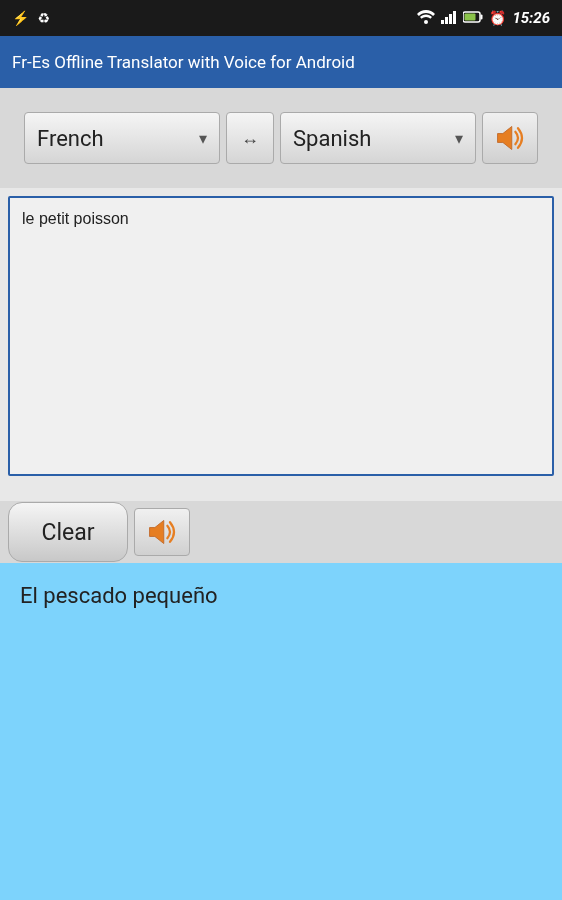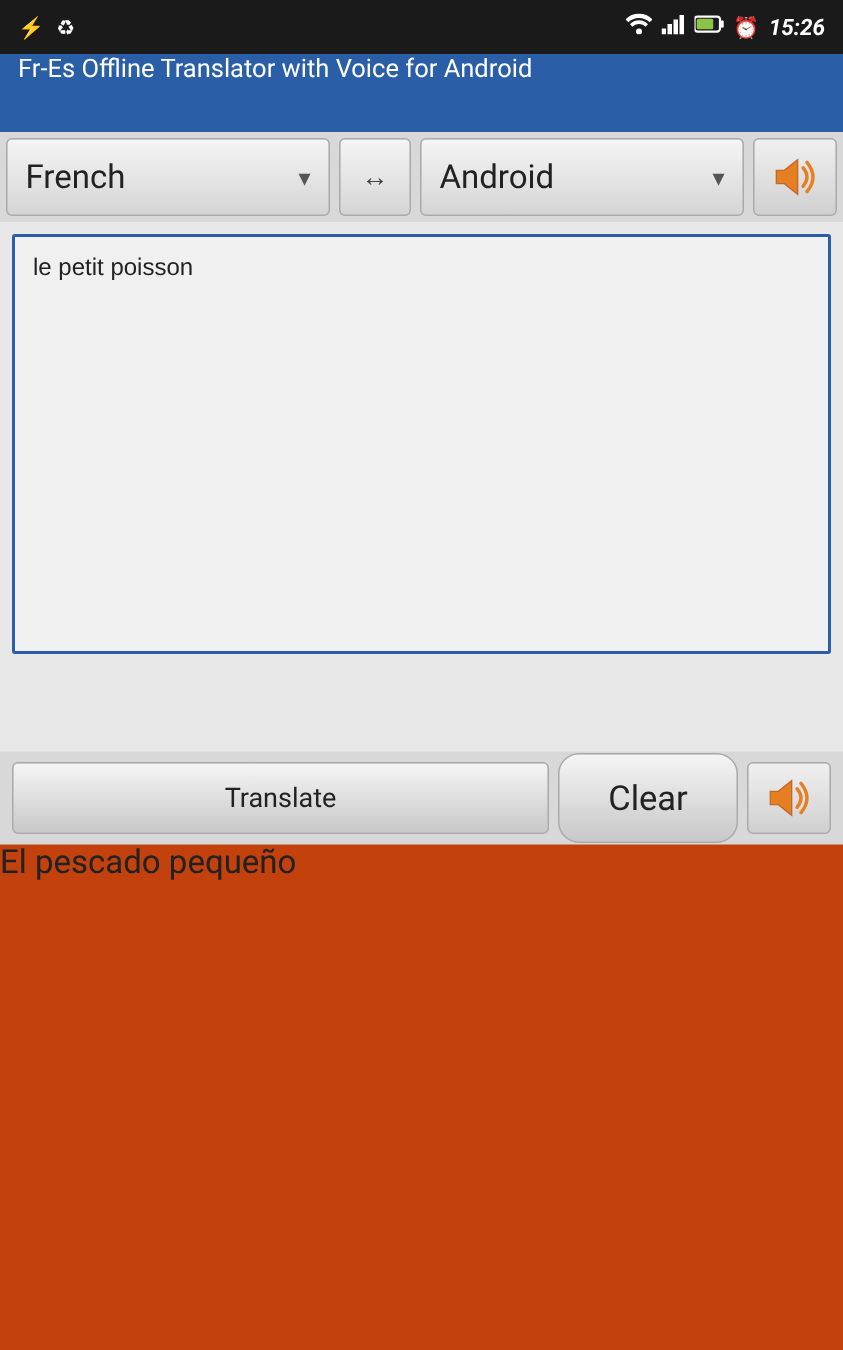--- a/index.html
+++ b/index.html
@@ -46,20 +46,21 @@
       font-weight: bold;
       font-style: italic;
     }
 
     
     .title-bar {
       width: 100%;
       height: 52px;
       background: #2a5fa8;
       display: flex;
+      align-items: center;
       padding: 0 12px;
     }
 
     .title-text {
       color: #fff;
       font-size: 17px;
       font-weight: normal;
     }
 
     
@@ -68,21 +69,21 @@
       height: calc(900px - 88px);
       background: #e8e8e8;
       display: flex;
       flex-direction: column;
     }
 
     
     .lang-row {
       display: flex;
       align-items: center;
-      padding: 4px;
+      padding: 24px;
       gap: 6px;
       background: #d8d8d8;
     }
 
     .lang-select {
       flex: 1;
       height: 52px;
       background: linear-gradient(to bottom, #f5f5f5, #d5d5d5);
       border: 1px solid #aaa;
       border-radius: 4px;
@@ -201,22 +202,22 @@
       display: flex;
       align-items: center;
       justify-content: center;
       cursor: pointer;
       flex-shrink: 0;
     }
 
     
     .output-area {
       flex: 1;
-      background: #c2410c;
-      padding: 0;
+      background: #7dd3fc;
+      padding: 20px;
       font-size: 22px;
       color: #222;
       min-height: 300px;
     }
 
     
     .spk-svg {
       width: 32px;
       height: 28px;
     }
@@ -267,41 +268,38 @@
     <div class="lang-select">
       <span class="lang-select-text">French</span>
       <span class="dropdown-arrow">▾</span>
     </div>
 
     <div class="swap-btn">
       <span>↔</span>
     </div>
 
     <div class="lang-select">
-      <span class="lang-select-text">Android</span>
+      <span class="lang-select-text">Spanish</span>
       <span class="dropdown-arrow">▾</span>
     </div>
 
     <div class="speaker-btn">
       <svg class="spk-svg" viewBox="0 0 36 30" fill="none" xmlns="http://www.w3.org/2000/svg">
         <polygon points="4,10 4,20 10,20 20,28 20,2 10,10" fill="#e67e22" stroke="#c0692a" stroke-width="1"></polygon>
         <path d="M24 8 Q30 15 24 22" stroke="#e67e22" stroke-width="2.5" fill="none" stroke-linecap="round"></path>
         <path d="M27 4 Q36 15 27 26" stroke="#e67e22" stroke-width="2.5" fill="none" stroke-linecap="round"></path>
       </svg>
     </div>
   </div>
 
   <div class="input-area">
     <textarea class="input-textarea" style="">le petit poisson</textarea>
   </div>
 
   <div class="action-row">
-    <div class="translate-btn">
-      <span>Translate</span>
-    </div>
     <div class="clear-btn">
       <span>Clear</span>
     </div>
     <div class="speaker-btn2">
       <svg class="spk-svg" viewBox="0 0 36 30" fill="none" xmlns="http://www.w3.org/2000/svg">
         <polygon points="4,10 4,20 10,20 20,28 20,2 10,10" fill="#e67e22" stroke="#c0692a" stroke-width="1"></polygon>
         <path d="M24 8 Q30 15 24 22" stroke="#e67e22" stroke-width="2.5" fill="none" stroke-linecap="round"></path>
         <path d="M27 4 Q36 15 27 26" stroke="#e67e22" stroke-width="2.5" fill="none" stroke-linecap="round"></path>
       </svg>
     </div>

